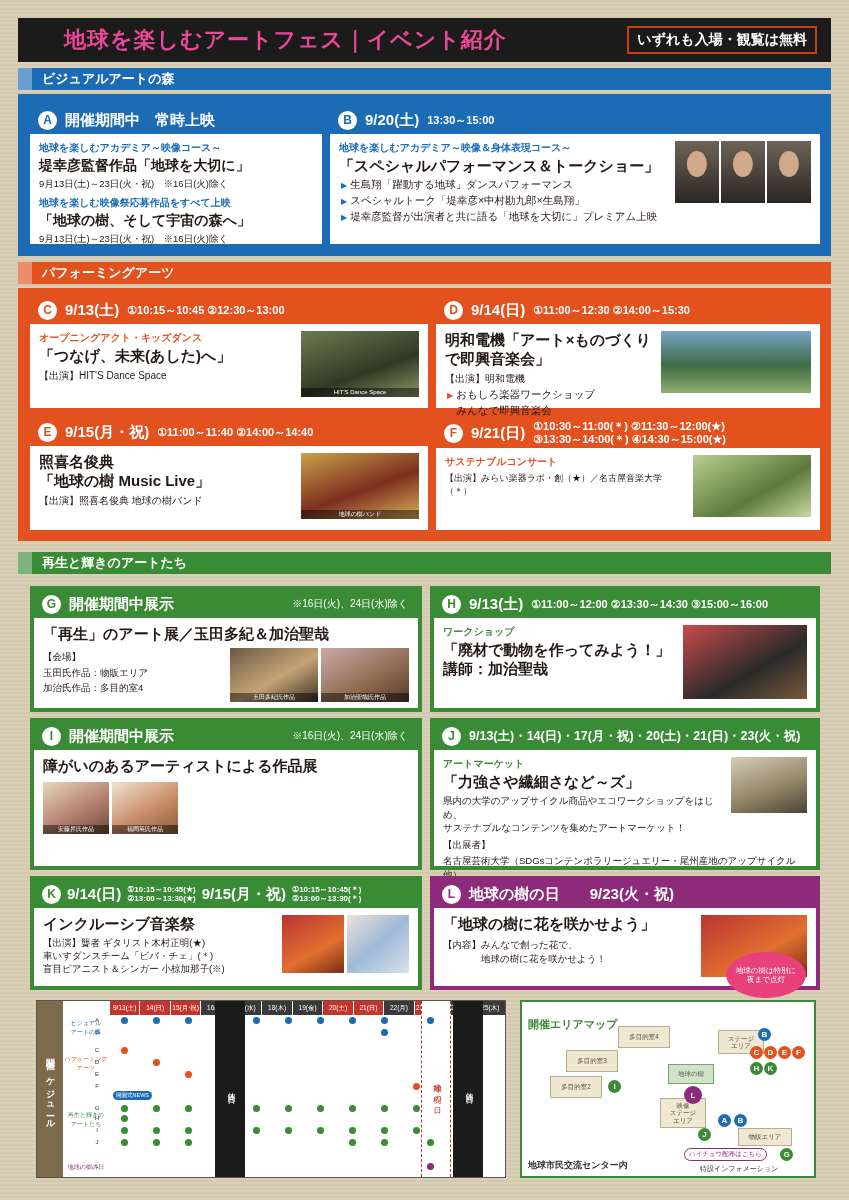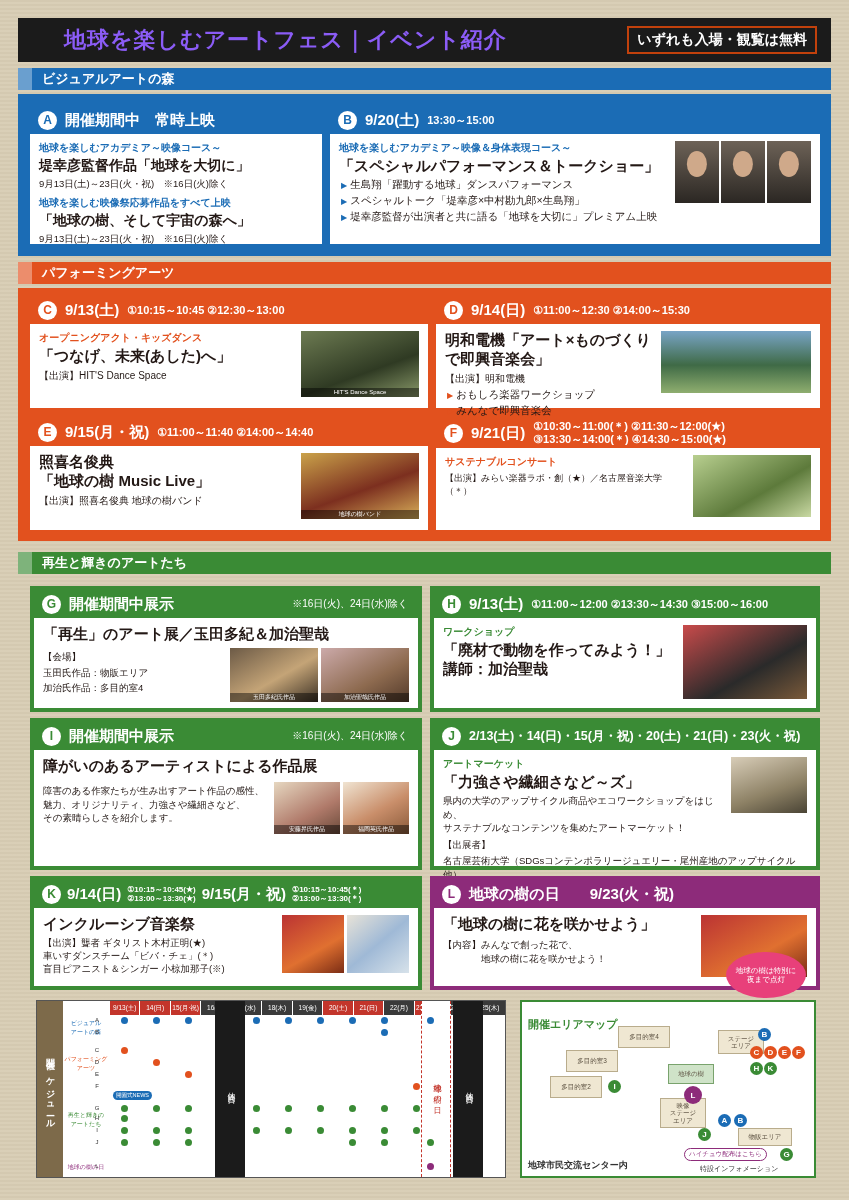--- a/index.html
+++ b/index.html
@@ -19,21 +19,21 @@
       #d8cdb4;
   }
 
   
   .header {
     position:absolute; left:18px; top:18px; width:813px; height:44px;
     background:#1b1b1b;
     display:flex; align-items:center;
   }
   .header-title {
-    color:#8b5cf6; font-weight:bold; font-size:22px; letter-spacing:1px;
+    color:#ec4899; font-weight:bold; font-size:22px; letter-spacing:1px;
     margin-left:46px;
   }
   .header-free {
     margin-left:auto; margin-right:14px;
     border:2px solid #c2410c; color:#fff; font-size:14px; font-weight:bold;
     padding:3px 8px; white-space:nowrap;
   }
 
   
   .secbar {
@@ -366,40 +366,37 @@
   <div class="greenpanel" style="left:30px; top:718px; width:392px; height:152px;"></div>
   <div class="card" style="left:34px; top:722px; width:384px; height:144px;">
     <div class="cardhead greenBg">
       <span class="badge g">I</span>
       <span class="hd-date">開催期間中展示</span>
       <span class="hd-note">※16日(火)、24日(水)除く</span>
     </div>
     <div class="cardbody">
       <div class="maintitle">障がいのあるアーティストによる作品展</div>
       <div style="display:flex; gap:8px; margin-top:6px;">
-        <div class="sub" style="flex:1; white-space:pre-line;">障害のある作家たちが生み出すアート作品の感性、
-魅力、オリジナリティ、力強さや繊細さなど、
-その素晴らしさを紹介します。</div>
         <div style="display:flex; gap:3px;">
           <div class="photo p10" style="width:66px; height:52px;">
             <div class="photocap">安藤昇氏作品</div>
           </div>
           <div class="photo p11" style="width:66px; height:52px;">
             <div class="photocap">福岡英氏作品</div>
           </div>
         </div>
       </div>
     </div>
   </div>
 
   <div class="greenpanel" style="left:430px; top:718px; width:390px; height:152px;"></div>
   <div class="card" style="left:434px; top:722px; width:382px; height:144px;">
     <div class="cardhead greenBg">
       <span class="badge g">J</span>
-      <span class="hd-date" style="font-size:12.5px;">2/13(土)・14(日)・15(月・祝)・20(土)・21(日)・23(火・祝)</span>
+      <span class="hd-date" style="font-size:12.5px;">9/13(土)・14(日)・17(月・祝)・20(土)・21(日)・23(火・祝)</span>
     </div>
     <div class="cardbody">
       <div style="display:flex; gap:6px;">
         <div style="flex:1;">
           <div class="kicker green">アートマーケット</div>
           <div class="maintitle">「力強さや繊細さなど～ズ」</div>
           <div class="sub" style="white-space:pre-line;">県内の大学のアップサイクル商品やエコワークショップをはじめ、
 サステナブルなコンテンツを集めたアートマーケット！</div>
         </div>
         <div class="photo p6" style="width:76px; height:56px; flex:0 0 auto;"></div>

